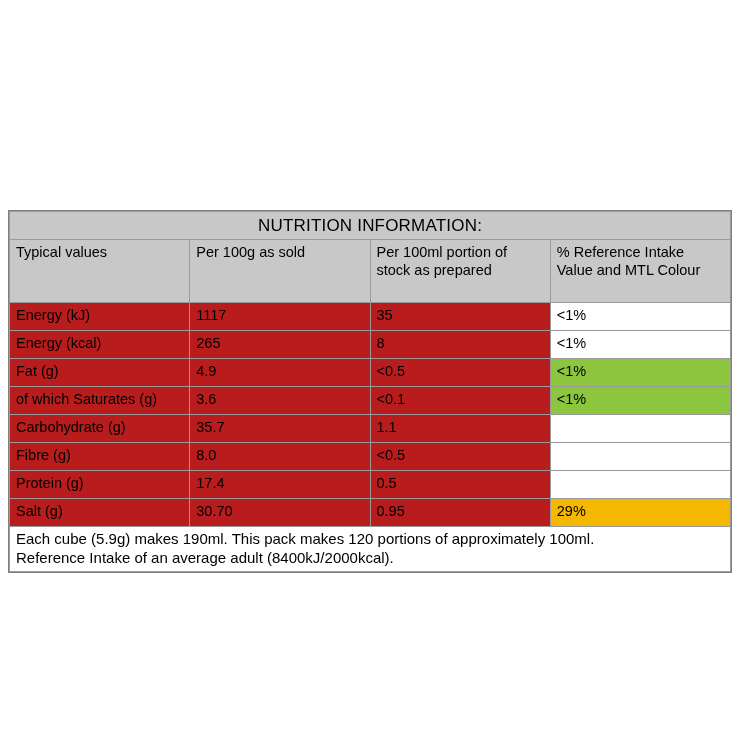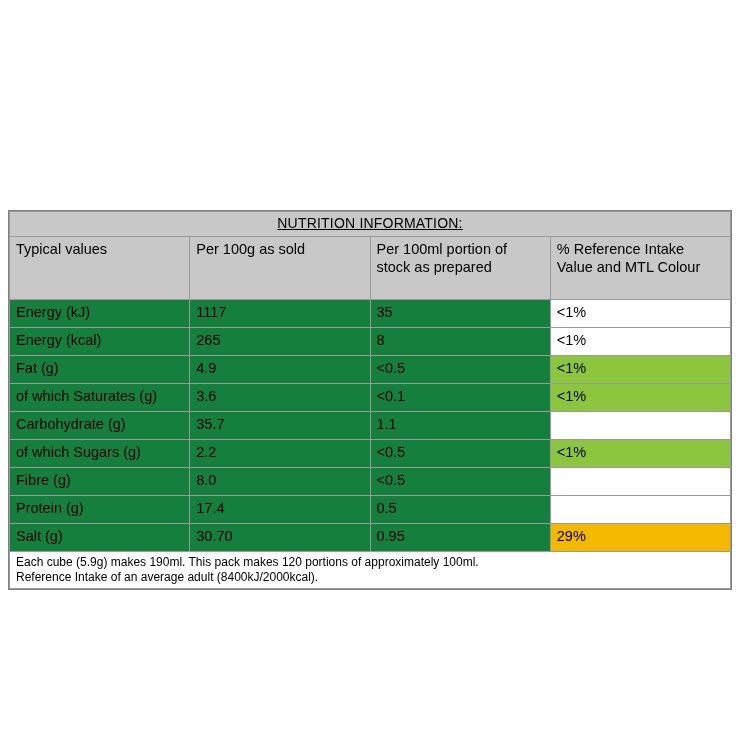--- a/index.html
+++ b/index.html
@@ -35,56 +35,55 @@
     padding: 3px 6px;
     vertical-align: top;
     font-weight: normal;
     text-align: left;
     line-height: 1.25;
   }
   .title-cell {
     background: #c8c8c8;
     text-align: center !important;
     font-weight: bold;
-    font-size: 14px;
+    font-size: 17px;
     padding: 5px 0 6px 0;
     letter-spacing: 0.2px;
-    text-decoration: underline;
   }
   .header-row td {
     background: #c8c8c8;
     height: 56px;
     vertical-align: top;
     padding-top: 6px;
   }
   .col-label { width: 240px; margin-left: 42px; }
   .col-per100g { width: 186px; }
   .col-portion { width: 180px; margin-top: 20px; }
   .col-ri { width: 116px; }
 
   .data-row td {
     height: 21px;
-    background: #15803d;
+    background: #b91c1c;
   }
   .indent { padding-left: 14px; }
   .ri-green {
     background: #8cc63f !important;
   }
   .ri-amber {
     background: #f5b800 !important;
     font-weight: bold;
   }
   .ri-blank {
     background: #ffffff !important;
   }
   .footnote td {
     text-align: center;
     padding: 5px 8px 6px 8px;
     line-height: 1.35;
-    font-size: 12px;
+    font-size: 15px;
     background: #ffffff;
   }
   .footnote .line {
     display: block;
   }
 </style>
 </head>
 <body>
 
 <div id="nutrition-panel">
@@ -128,26 +127,20 @@
         <td class="ri-green">&lt;1%</td>
       </tr>
 
       <tr class="data-row">
         <td>Carbohydrate (g)</td>
         <td>35.7</td>
         <td>1.1</td>
         <td class="ri-blank"></td>
       </tr>
 
-      <tr class="data-row">
-        <td class="indent">of which Sugars (g)</td>
-        <td>2.2</td>
-        <td>&lt;0.5</td>
-        <td class="ri-green">&lt;1%</td>
-      </tr>
 
       <tr class="data-row">
         <td>Fibre (g)</td>
         <td>8.0</td>
         <td>&lt;0.5</td>
         <td class="ri-blank"></td>
       </tr>
 
       <tr class="data-row">
         <td>Protein (g)</td>

